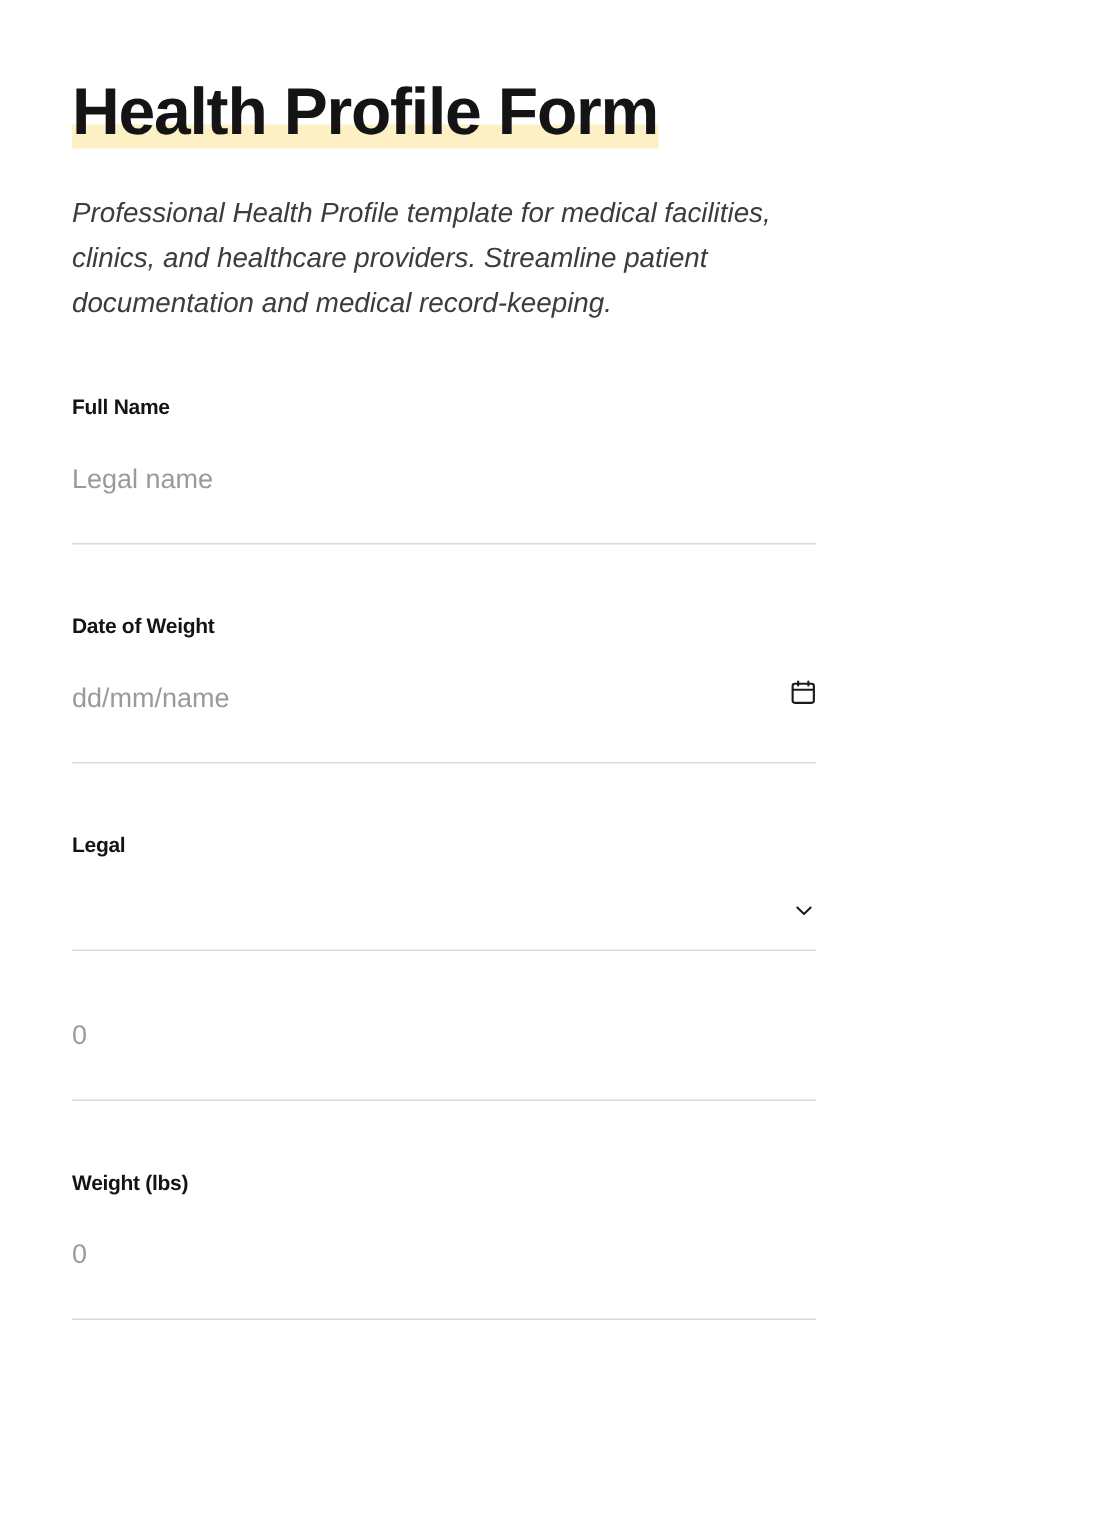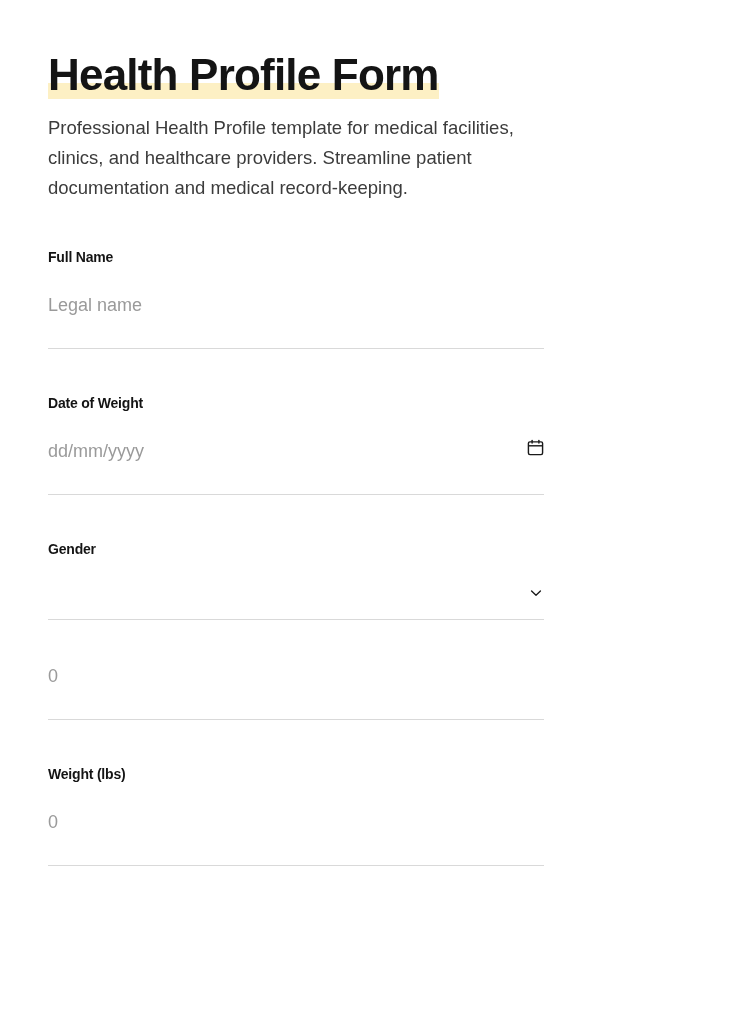--- a/index.html
+++ b/index.html
@@ -41,23 +41,24 @@
     position: relative;
     z-index: 1;
     margin: 0;
     font-size: 44px;
     line-height: 1.15;
     font-weight: 700;
     letter-spacing: -0.8px;
     color: #141414;
   }
   .subtitle {
-    margin: 12px 0 0 0;
+    margin: 26px 0 0 0;
     font-size: 18.5px;
     line-height: 30px;
+    font-style: italic;
     color: #3c3c3c;
     max-width: 620px;
     font-weight: 400;
   }
   
   .field {
     margin-top: 46px;
   }
   .field:first-of-type {
     margin-top: 52px;
@@ -136,35 +137,35 @@
       <div class="field-label">Full Name</div>
       <div class="field-control">
         <input class="field-input" type="text" placeholder="Legal name" style="">
       </div>
     </div>
 
     
     <div class="field">
       <div class="field-label">Date of Weight</div>
       <div class="field-control">
-        <span class="placeholder-text">dd/mm/yyyy</span>
+        <span class="placeholder-text">dd/mm/name</span>
         <span class="ctrl-icon">
           <svg class="cal-icon" viewBox="0 0 18 18" fill="none" xmlns="http://www.w3.org/2000/svg">
             <rect x="1.5" y="3" width="15" height="13.5" rx="1.6" stroke="#1a1a1a" stroke-width="1.5"></rect>
             <path d="M1.5 7.2H16.5" stroke="#1a1a1a" stroke-width="1.5"></path>
             <path d="M5.4 1.5V4.2" stroke="#1a1a1a" stroke-width="1.5" stroke-linecap="round"></path>
             <path d="M12.6 1.5V4.2" stroke="#1a1a1a" stroke-width="1.5" stroke-linecap="round"></path>
           </svg>
         </span>
       </div>
     </div>
 
     
     <div class="field">
-      <div class="field-label">Gender</div>
+      <div class="field-label">Legal</div>
       <div class="field-control">
         <span class="ctrl-icon">
           <svg class="chevron" viewBox="0 0 18 18" fill="none" xmlns="http://www.w3.org/2000/svg">
             <path d="M4 6.8L9 11.6L14 6.8" stroke="#1a1a1a" stroke-width="1.5" stroke-linecap="round" stroke-linejoin="round"></path>
           </svg>
         </span>
       </div>
     </div>
 
     

